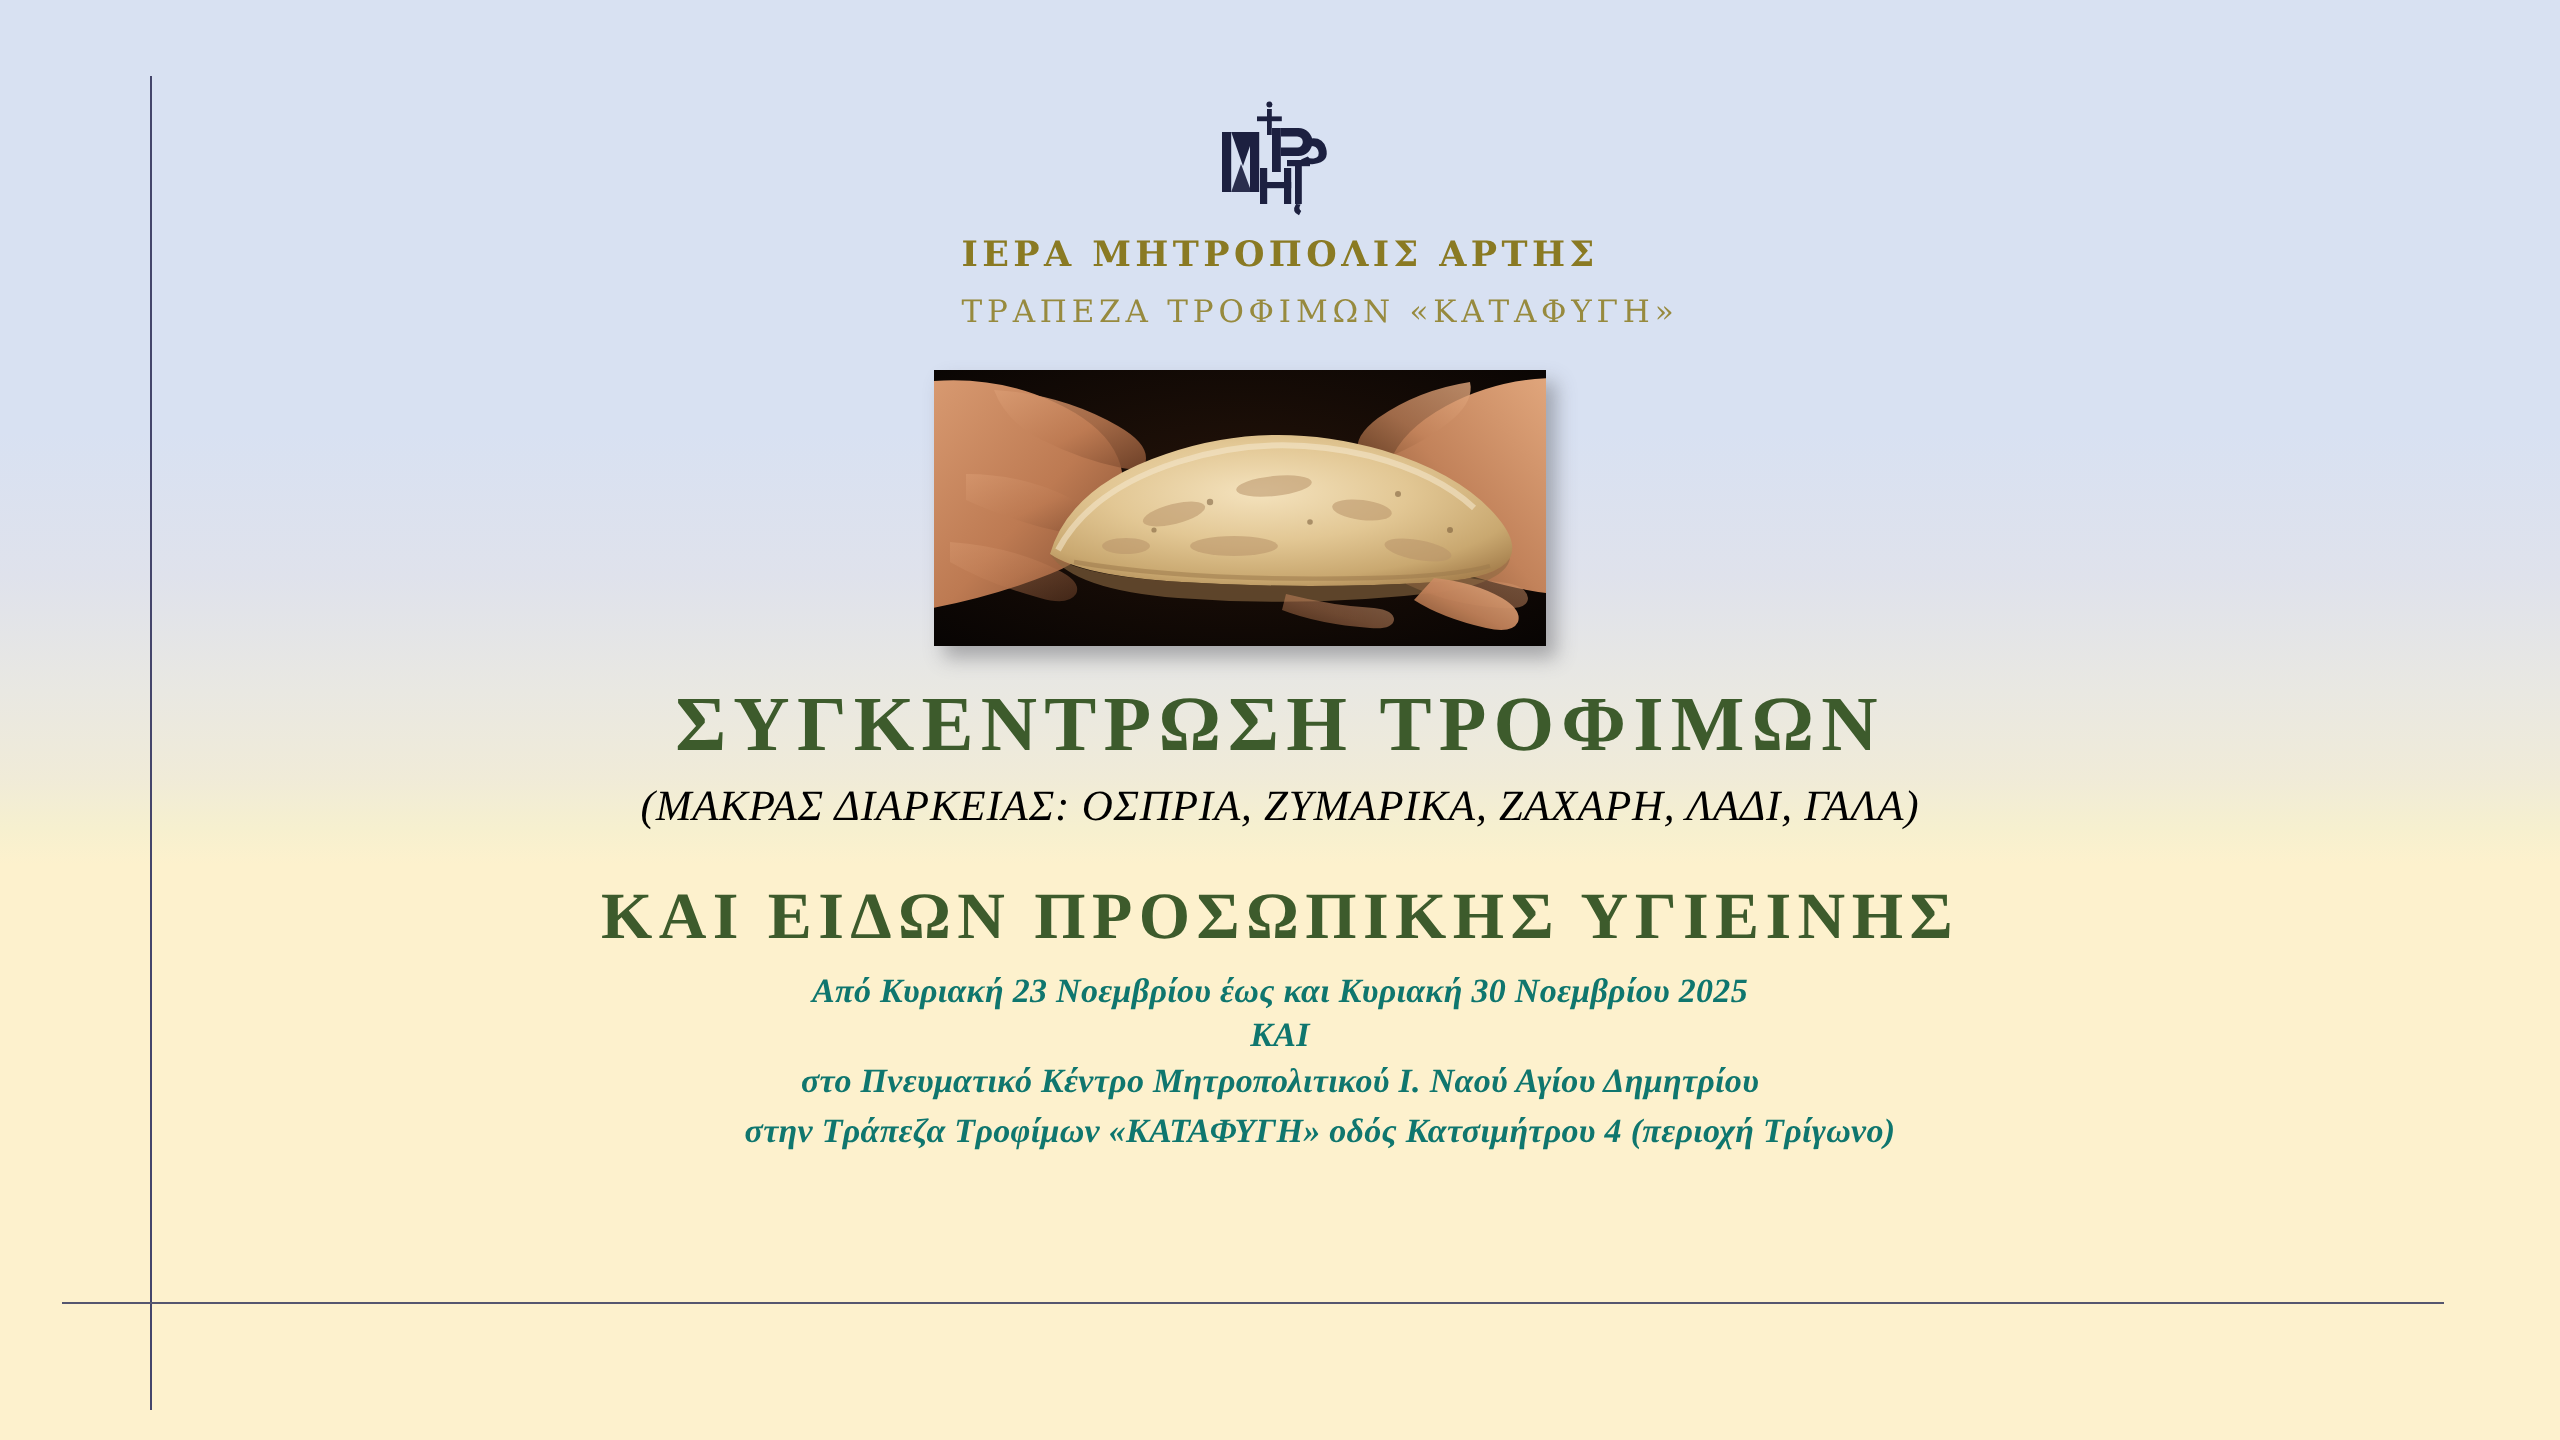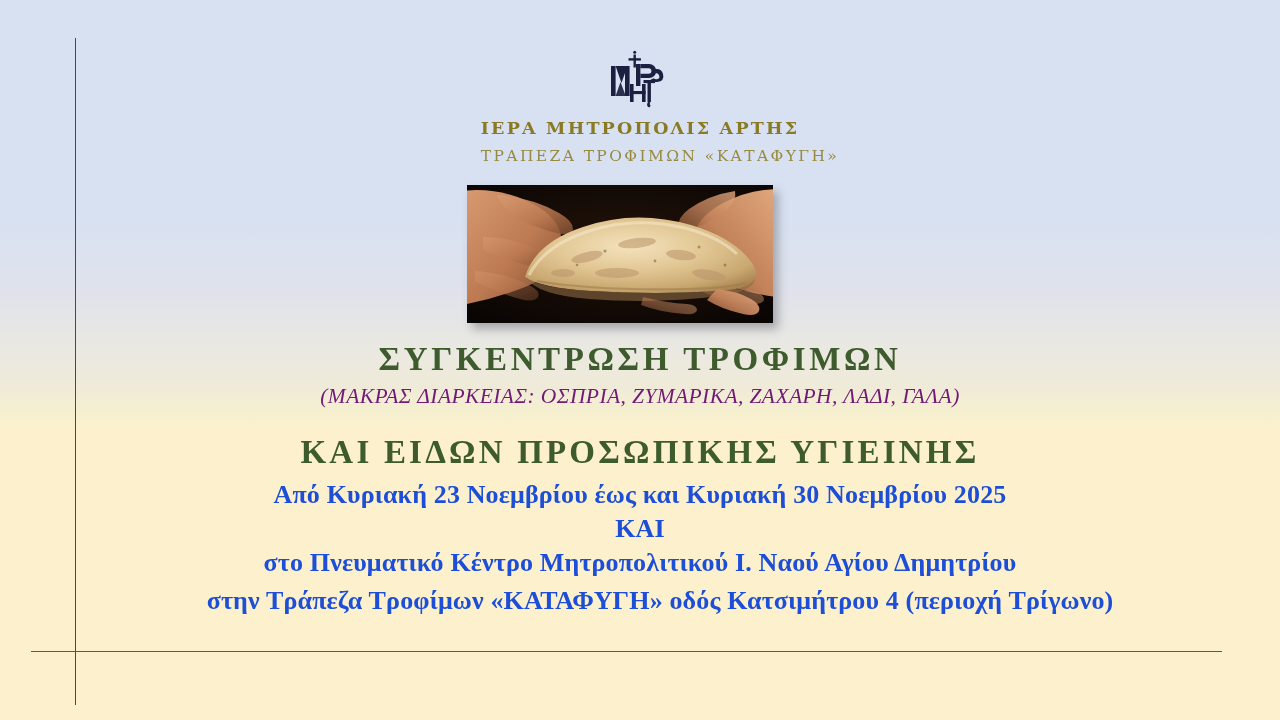--- a/index.html
+++ b/index.html
@@ -102,52 +102,53 @@
     position: absolute;
     top: 340px;
     left: 0;
     width: 100%;
     text-align: center;
   }
 
   .t-green-big {
     color: #3d5b2c;
     font-weight: 700;
-    font-size: 33px;
+    font-size: 39px;
     letter-spacing: 3.6px;
     line-height: 1.18;
     white-space: nowrap;
   }
   .t-green-sub {
-    color: #701a75;
+    color: #000000;
     font-style: italic;
     font-weight: 400;
     font-size: 21.5px;
     letter-spacing: 0.4px;
     line-height: 1.3;
     margin-top: 4px;
     white-space: nowrap;
   }
   .t-green-big2 {
     color: #3d5b2c;
     font-weight: 700;
     font-size: 33px;
     letter-spacing: 3.2px;
     line-height: 1.18;
     margin-top: 22px;
     white-space: nowrap;
   }
 
   .t-blue {
-    color: #1d4ed8;
-    font-weight: 700;
-    font-size: 26px;
+    color: #0f766e;
+    font-weight: 700;
+    font-size: 17px;
     line-height: 1.32;
     letter-spacing: 0.15px;
     white-space: nowrap;
+    font-style: italic;
   }
   .t-blue.first { margin-top: 6px; }
   .t-blue.last  { margin-top: 3px; margin-left: 40px; }
 </style>
 </head>
 <body>
 
 <div class="rule-v"></div>
 <div class="rule-h"></div>
 

